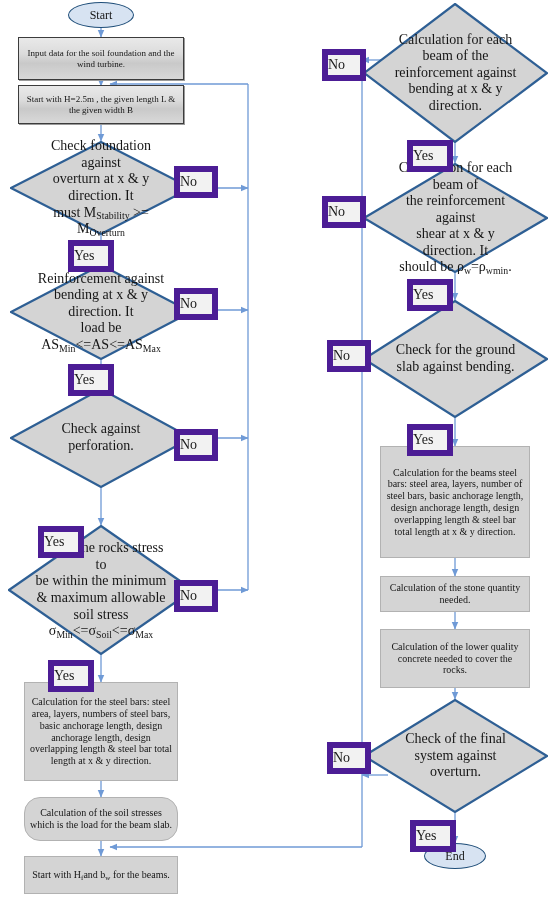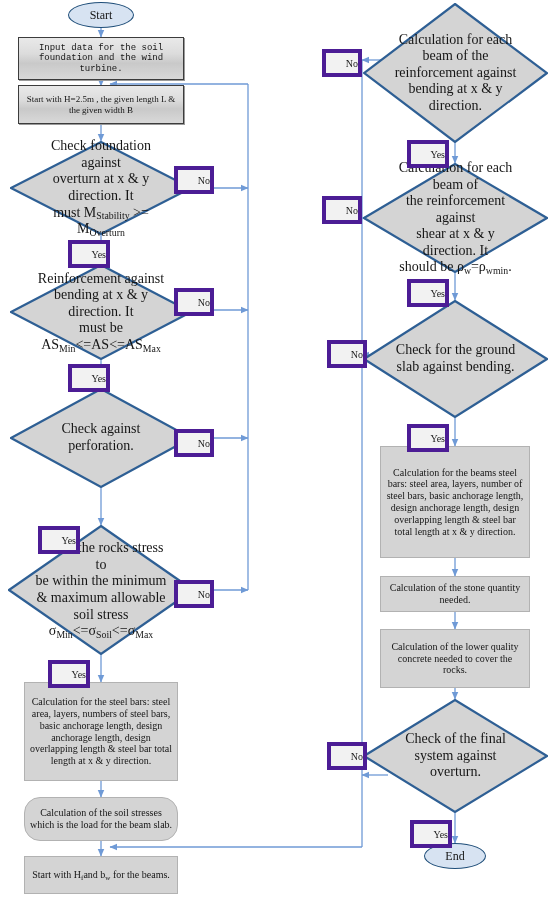--- a/index.html
+++ b/index.html
@@ -42,24 +42,24 @@
   .decision{background:transparent;}
   .decision .dia{
     position:absolute;left:0;top:0;width:100%;height:100%;
     z-index:1;
   }
   .decision .txt{font-size:14px;z-index:3;max-width:72%;}
   
   .edgelabel{
     position:absolute;
     background:#f2f2f2;
-    border:4px solid #4c1d95;
-    font-size:10px;
+    border:6px solid #4c1d95;
+    font-size:14px;
     color:#1a1a1a;
-    display:flex;align-items:center;justify-content:flex-end;
+    display:flex;align-items:center;justify-content:flex-start;
     z-index:5;
   }
   sub{font-size:70%;vertical-align:baseline;position:relative;top:0.28em;}
 </style>
 </head>
 <body>
 
 <div id="page">
 
   <svg id="edges" viewBox="0 0 550 897" xmlns="http://www.w3.org/2000/svg">
@@ -120,21 +120,21 @@
     <g stroke="#6f9ad6" stroke-width="1.3" fill="none">
       <path d="M248,84 L248,590"></path>
       <path d="M362,60 L362,847"></path>
     </g>
   </svg>
 
   <div class="node terminator" style="left:68px;top:2px;width:66px;height:26px;">
     <span class="txt">Start</span>
   </div>
 
-  <div class="node process3d" style="left:18px;top:37px;width:166px;height:43px;font-family:Liberation Mono, monospace;">
+  <div class="node process3d" style="left:18px;top:37px;width:166px;height:43px;">
     <span class="txt">Input data for the soil foundation and the wind turbine.</span>
   </div>
 
   <div class="node process3d" style="left:18px;top:85px;width:166px;height:39px;">
     <span class="txt">Start with H=2.5m , the given length L &amp; the given width B</span>
   </div>
 
   <div class="node decision" style="left:10px;top:141px;width:182px;height:94px;">
     <svg class="dia" viewBox="0 0 182 94" preserveAspectRatio="none">
       <polygon points="91,1 181,47 91,93 1,47" fill="#d4d4d4" stroke="#2e5f94" stroke-width="2.2"></polygon>
@@ -146,21 +146,21 @@
     </span>
   </div>
 
   <div class="node decision" style="left:10px;top:264px;width:182px;height:96px;">
     <svg class="dia" viewBox="0 0 182 96" preserveAspectRatio="none">
       <polygon points="91,1 181,48 91,95 1,48" fill="#d4d4d4" stroke="#2e5f94" stroke-width="2.2"></polygon>
     </svg>
     <span class="txt">
       <span>Reinforcement against</span><br>
       <span>bending at x &amp; y direction. It</span><br>
-      <span>must be</span><br>
+      <span>load be</span><br>
       <span>AS</span><sub>Min</sub><span>&lt;=AS&lt;=AS</span><sub>Max</sub>
     </span>
   </div>
 
   <div class="node decision" style="left:10px;top:388px;width:182px;height:100px;">
     <svg class="dia" viewBox="0 0 182 100" preserveAspectRatio="none">
       <polygon points="91,1 181,50 91,99 1,50" fill="#d4d4d4" stroke="#2e5f94" stroke-width="2.2"></polygon>
     </svg>
     <span class="txt">Check against perforation.</span>
   </div>

